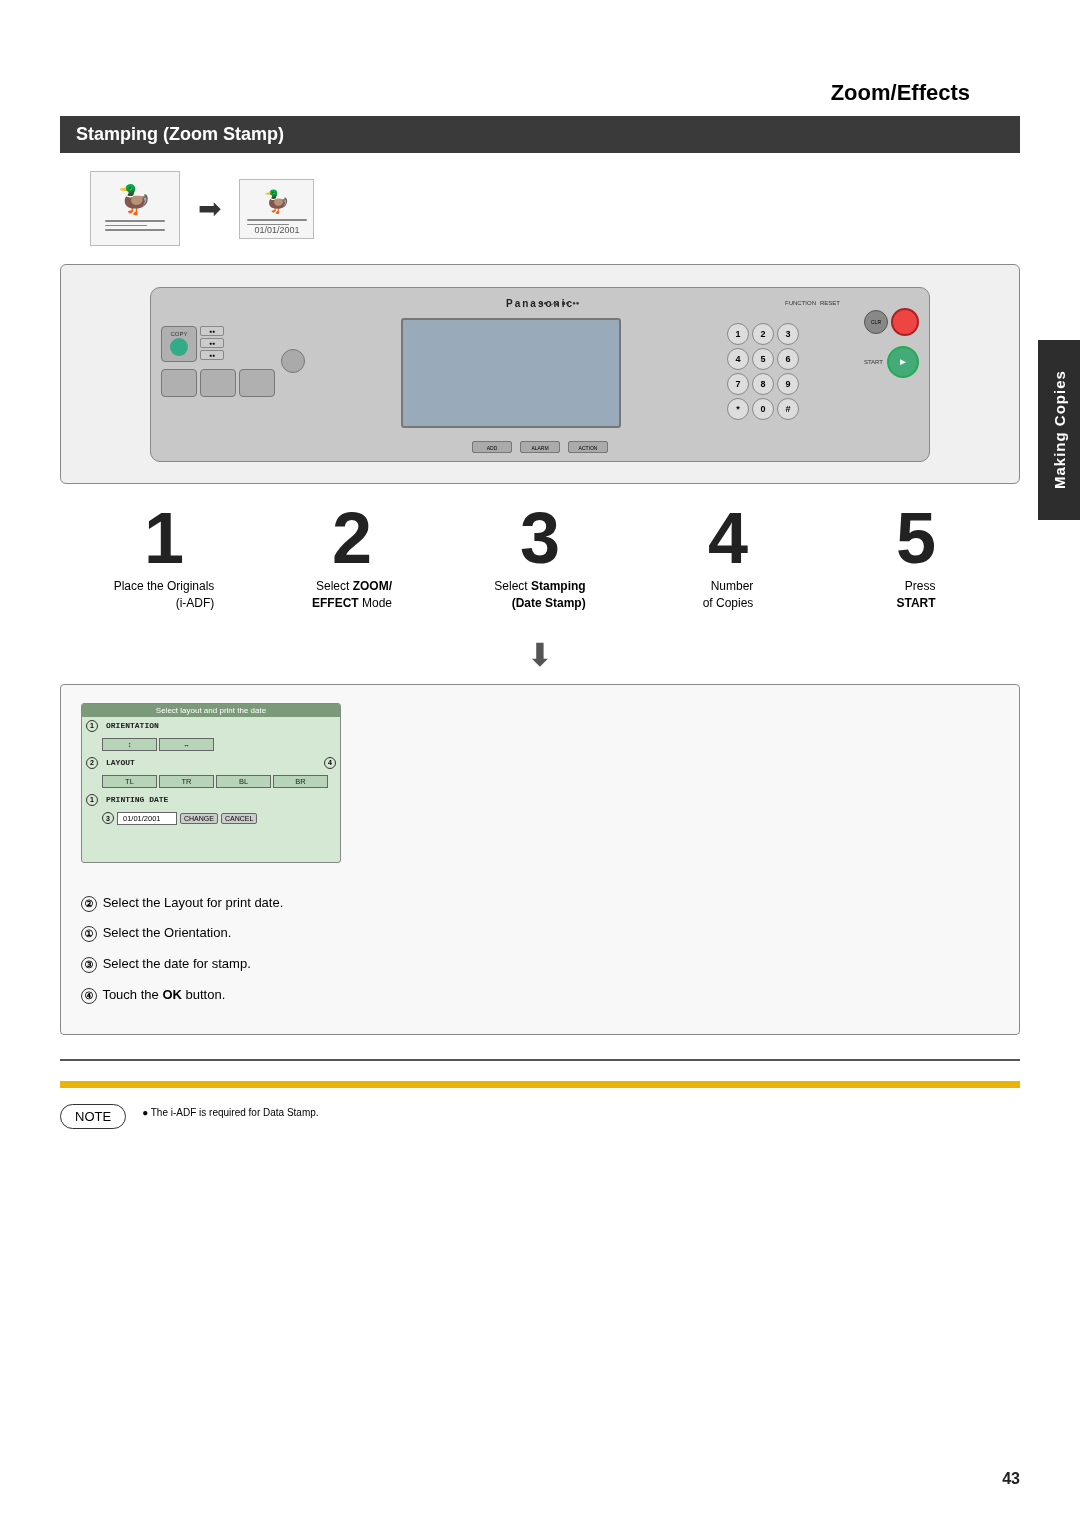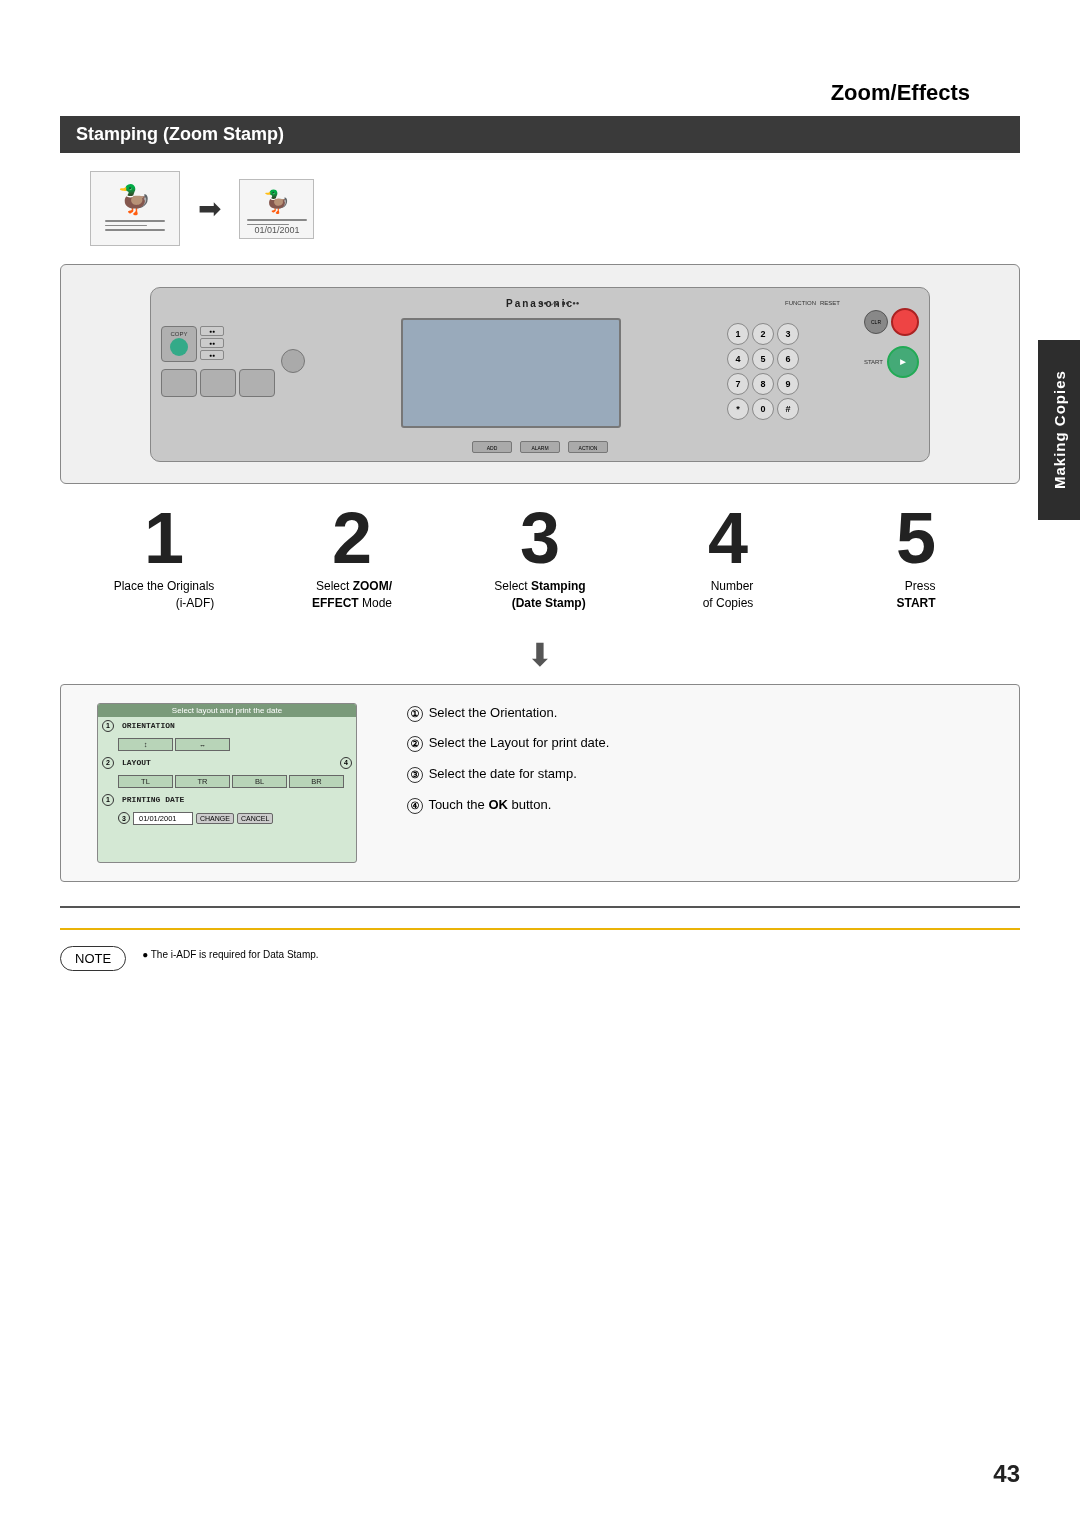--- a/index.html
+++ b/index.html
@@ -172,24 +172,25 @@
       color: #555;
       margin-bottom: 10px;
     }
 
     
     .panel-diagram {
       border: 1.5px solid #888;
       border-radius: 4px;
       background: #f8f8f8;
       margin: 0 0 24px 0;
-      padding: 18px 36px;
+      padding: 18px 20px;
       display: flex;
       gap: 30px;
       align-items: flex-start;
+      flex-direction: column;
     }
     .panel-left {
       width: 280px;
       flex-shrink: 0;
     }
     .panel-screen {
       background: #d4e8d4;
       border: 1px solid #888;
       border-radius: 3px;
       width: 260px;
@@ -215,21 +216,21 @@
       border-radius: 50%;
       text-align: center;
       line-height: 14px;
       font-size: 10px;
       font-weight: bold;
       margin-right: 2px;
     }
 
     
     .note-section {
-      border-top: 2px solid #eab308;
+      border-top: 7px solid #eab308;
       margin-top: 20px;
       padding-top: 16px;
       display: flex;
       align-items: flex-start;
       gap: 16px;
     }
     .note-label {
       border: 1px solid #333;
       border-radius: 14px;
       padding: 4px 14px;
@@ -241,21 +242,21 @@
       font-size: 10px;
       line-height: 1.8;
     }
     .note-content b { font-weight: bold; }
 
     
     .page-number {
       position: absolute;
       bottom: 40px;
       right: 60px;
-      font-size: 24px;
+      font-size: 16px;
       font-weight: bold;
       color: #222;
     }
 
     
     .ps-title {
       background: #7a9a7a;
       color: #fff;
       font-size: 8px;
       padding: 2px 4px;
@@ -637,26 +638,26 @@
           </div>
           <div class="ps-btn">
             <span>CANCEL</span>
           </div>
         </div>
       </div>
     </div>
 
     <div class="panel-right">
       <div class="panel-instruction">
+        <span class="circle-num">②</span>
+        <span>Select the Layout for print date.</span>
+      </div>
+      <div class="panel-instruction">
         <span class="circle-num">①</span>
         <span>Select the Orientation.</span>
-      </div>
-      <div class="panel-instruction">
-        <span class="circle-num">②</span>
-        <span>Select the Layout for print date.</span>
       </div>
       <div class="panel-instruction">
         <span class="circle-num">③</span>
         <span>Select the date for stamp.</span>
       </div>
       <div class="panel-instruction">
         <span class="circle-num">④</span>
         Touch the <b>OK</b> button.
       </div>
     </div>

